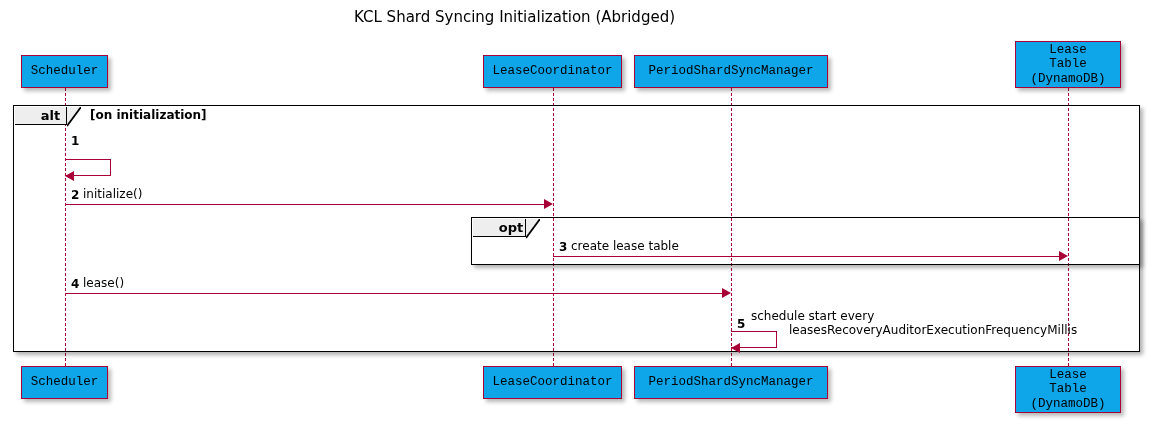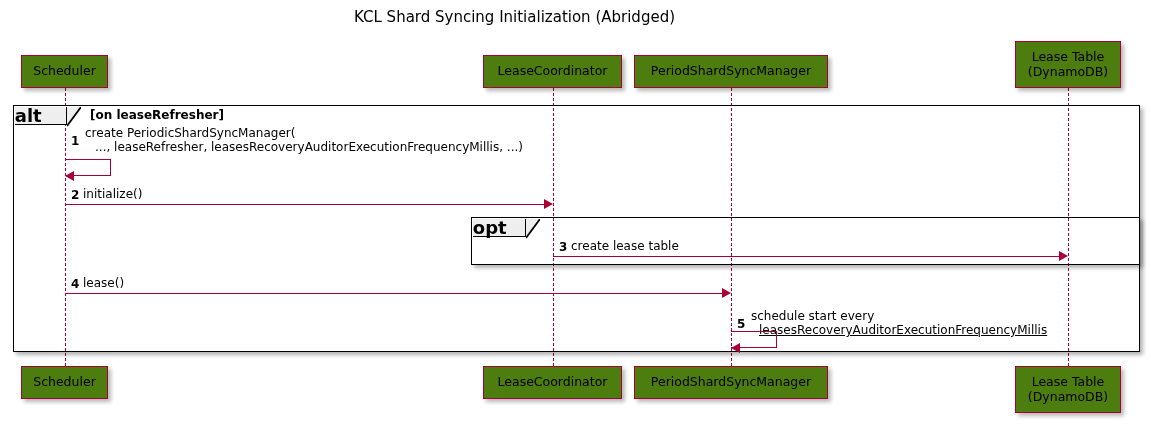--- a/index.html
+++ b/index.html
@@ -28,31 +28,32 @@
     font-size: 15px;
     color: #000000;
     font-family: "DejaVu Sans", sans-serif;
     white-space: nowrap;
   }
 
   
   .participant {
     position: absolute;
     box-sizing: border-box;
-    background: #4d7c0f;
+    background: #0ea5e9;
     border: 1.5px solid #A80036;
     box-shadow: 3px 3px 4px rgba(0,0,0,0.28);
     display: flex;
     align-items: center;
     justify-content: center;
     text-align: center;
     font-size: 12.5px;
     color: #000000;
     line-height: 1.15;
     padding: 2px 13px;
+    font-family: Liberation Mono, monospace;
   }
   .participant span { display: block; }
 
   
   .lifeline {
     position: absolute;
     width: 0;
     border-left: 1.5px dashed #A80036;
   }
 
@@ -63,26 +64,26 @@
     border: 1.8px solid #000000;
     background: transparent;
     box-shadow: 3px 3px 4px rgba(0,0,0,0.30);
   }
   .group-tab {
     position: absolute;
     box-sizing: border-box;
     background: #EEEEEE;
     border-right: 1.8px solid #000000;
     border-bottom: 1.8px solid #000000;
-    font-size: 18px;
+    font-size: 13px;
     font-weight: bold;
     color: #000000;
     display: flex;
     align-items: center;
-    padding-left: 0;
+    padding-left: 26px;
   }
   .group-label {
     position: absolute;
     font-size: 12px;
     font-weight: bold;
     color: #000000;
     white-space: nowrap;
   }
 
   
@@ -161,55 +162,53 @@
 
   <div class="group-frame" style="left:13px; top:105px; width:1127px; height:247px;"></div>
   <div class="group-tab" style="left:14.8px; top:106.8px; width:52px; height:18px;">
     <span>alt</span>
   </div>
 
   <svg style="position:absolute; left:66.8px; top:106.8px;" width="14" height="20">
     <polygon points="0,0 14,0 0,19" fill="#EEEEEE" stroke="none"></polygon>
     <line x1="14" y1="0" x2="0" y2="19" stroke="#000000" stroke-width="1.8"></line>
   </svg>
-  <div class="group-label" style="left:90px; top:108px;">[on leaseRefresher]</div>
+  <div class="group-label" style="left:90px; top:108px;">[on initialization]</div>
 
   <div class="group-frame" style="left:471px; top:217px; width:669px; height:48px;"></div>
   <div class="group-tab" style="left:472.8px; top:218.8px; width:53px; height:18px;">
     <span>opt</span>
   </div>
   <svg style="position:absolute; left:525.8px; top:218.8px;" width="14" height="20">
     <polygon points="0,0 14,0 0,19" fill="#EEEEEE" stroke="none"></polygon>
     <line x1="14" y1="0" x2="0" y2="19" stroke="#000000" stroke-width="1.8"></line>
   </svg>
 
   <div class="msg-seq" style="left:71px; top:134px;">1</div>
-  <div class="msg-text" style="left:85px; top:127px;">create PeriodicShardSyncManager(</div>
-  <div class="msg-text" style="left:95px; top:141px;">..., leaseRefresher, leasesRecoveryAuditorExecutionFrequencyMillis, ...)</div>
   <div class="self-loop" style="left:65px; top:159px; width:46px; height:17px;"></div>
   <div class="msg-arrow left" style="left:65px; top:171px;"></div>
 
   <div class="msg-seq" style="left:71px; top:188px;">2</div>
   <div class="msg-text" style="left:83px; top:188px;">initialize()</div>
   <div class="msg-line" style="left:65px; top:204px; width:483px;"></div>
   <div class="msg-arrow right" style="left:544px; top:199px;"></div>
 
   <div class="msg-seq" style="left:559px; top:240px;">3</div>
   <div class="msg-text" style="left:571px; top:240px;text-align:right;">create lease table</div>
   <div class="msg-line" style="left:553px; top:256px; width:510px;"></div>
   <div class="msg-arrow right" style="left:1059px; top:251px;"></div>
 
   <div class="msg-seq" style="left:71px; top:277px;">4</div>
   <div class="msg-text" style="left:83px; top:277px;">lease()</div>
   <div class="msg-line" style="left:65px; top:293px; width:661px;"></div>
   <div class="msg-arrow right" style="left:722px; top:288px;"></div>
 
   <div class="msg-seq" style="left:737px; top:317px;">5</div>
   <div class="msg-text" style="left:751px; top:310px;">schedule start every</div>
-  <div class="msg-text" style="left:759px; top:324px;text-decoration:underline;">leasesRecoveryAuditorExecutionFrequencyMillis</div>
+  <div class="msg-text" style="left:789px; top:324px;">leasesRecoveryAuditorExecutionFrequencyMillis</div>
   <div class="self-loop" style="left:731px; top:331px; width:46px; height:17px;"></div>
   <div class="msg-arrow left" style="left:731px; top:343px;"></div>
 
   <div class="participant" style="left:21px;  top:366px; width:87px;  height:33px;">
     <span>Scheduler</span>
   </div>
 
   <div class="participant" style="left:483px; top:366px; width:139px; height:33px;">
     <span>LeaseCoordinator</span>
   </div>

